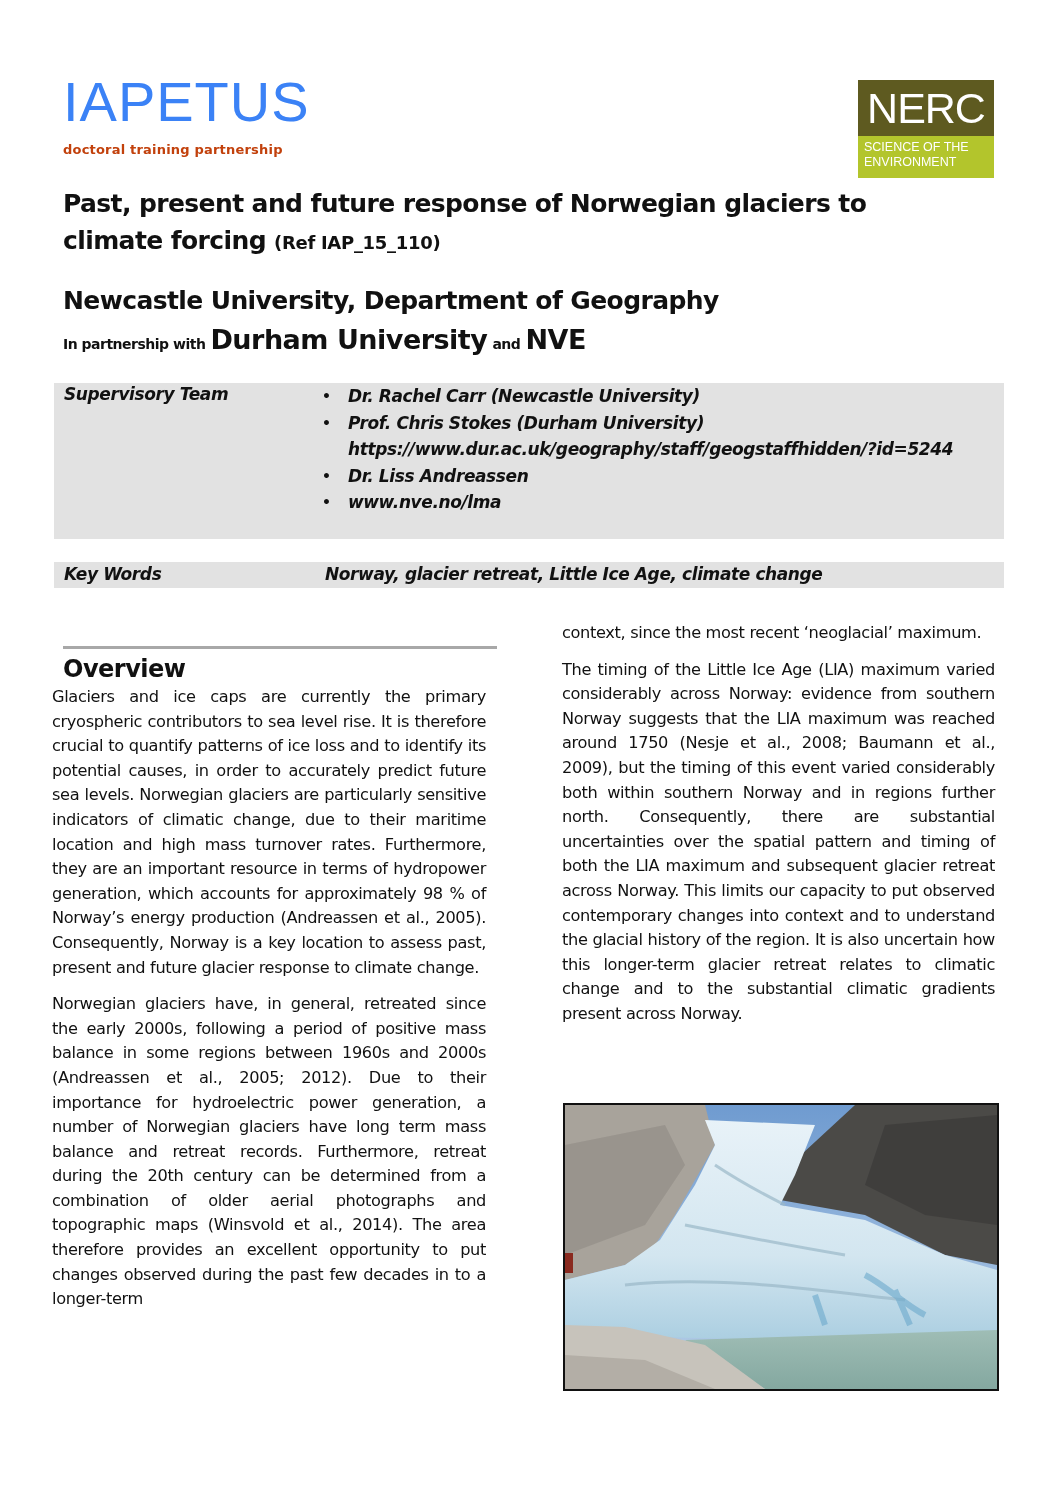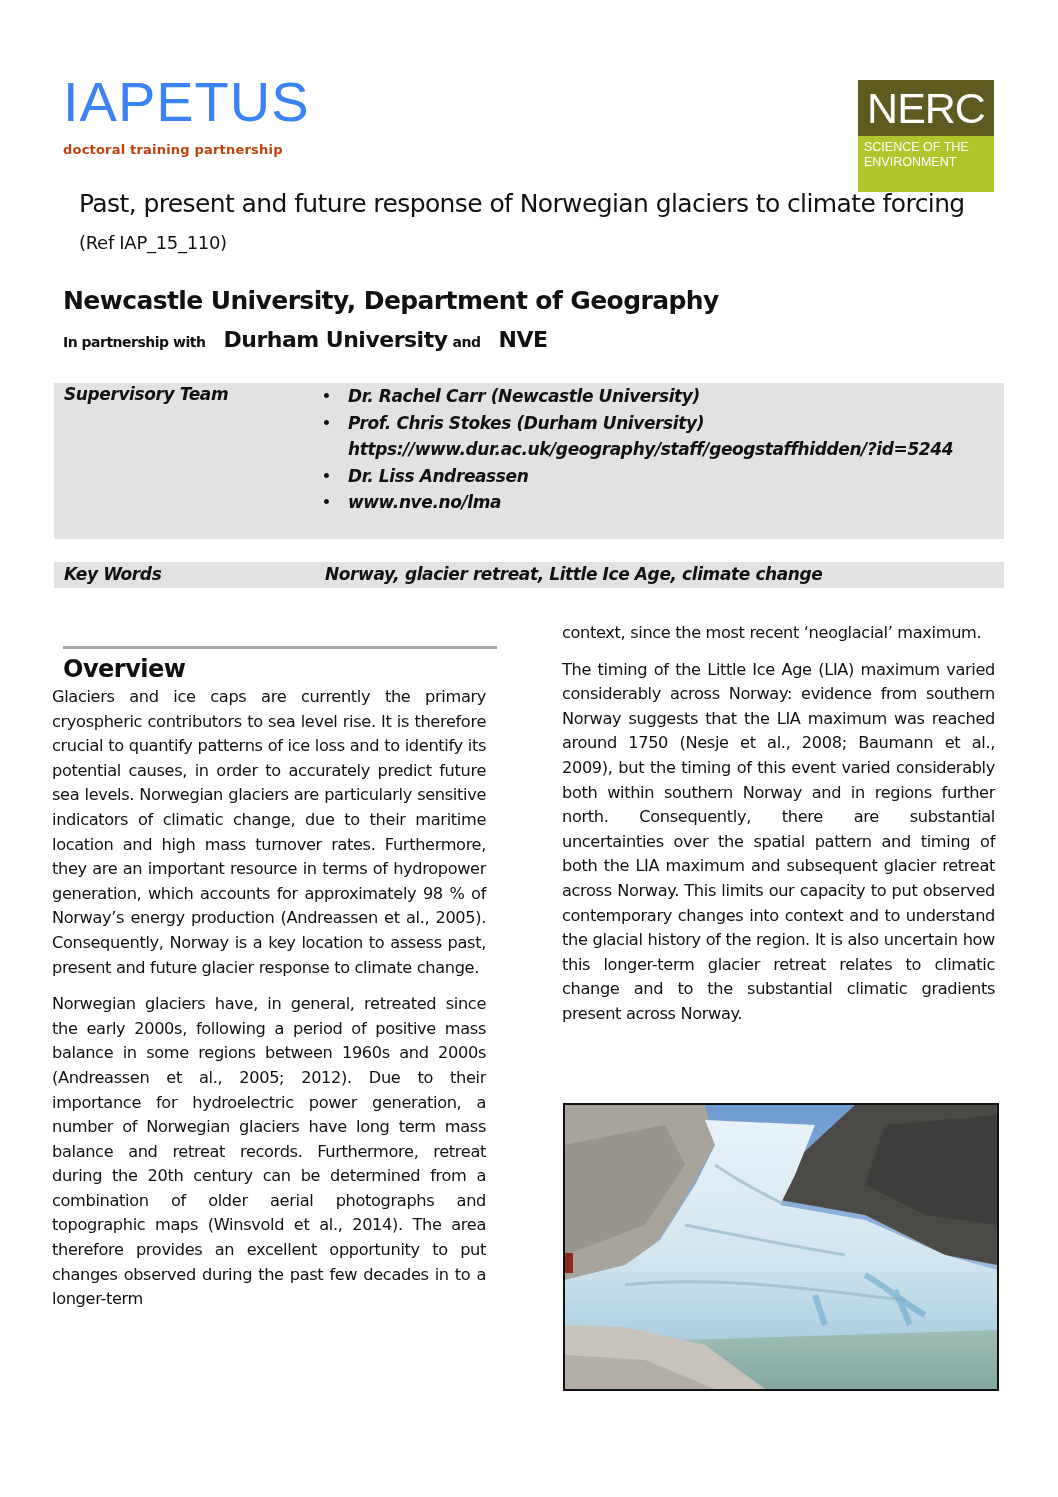--- a/index.html
+++ b/index.html
@@ -9,33 +9,33 @@
   
   .iapetus { position: absolute; left: 63px; top: 74px; }
   .iapetus-word { font-family: "Liberation Sans", sans-serif; font-size: 56px; color: #3b82f6;
                   letter-spacing: 1px; line-height: 56px; font-weight: normal; }
   .iapetus-sub { font-family: "DejaVu Sans", sans-serif; font-weight: bold; font-size: 13px; color: #c2410c;
                  margin-top: 12px; letter-spacing: 0.2px; }
 
   .nerc { position: absolute; left: 858px; top: 64px; width: 136px; height: 95px; margin-top: 16px; }
   .nerc-top { background: #5e5a20; height: 56px; display: flex; align-items: center; justify-content: center;
               color: #ffffff; font-family: "Liberation Sans", sans-serif; font-size: 43px; letter-spacing: -1px; }
-  .nerc-bottom { background: #b3c52c; height: 56px; color: #ffffff; font-family: "Liberation Sans", sans-serif;
+  .nerc-bottom { background: #b3c52c; height: 42px; color: #ffffff; font-family: "Liberation Sans", sans-serif;
                  font-size: 12.5px; line-height: 15px; padding: 4px 0 0 6px; box-sizing: border-box; }
 
   
   .title { position: absolute; left: 63px; top: 185px; width: 900px; font-family: "DejaVu Sans", sans-serif;
-           font-weight: normal; font-size: 25px; line-height: 37px; letter-spacing: -0.6px; margin-left: 16px; }
+           font-weight: bold; font-size: 25px; line-height: 37px; letter-spacing: -0.6px; }
   .title .ref { font-size: 18px; letter-spacing: -0.3px; }
   .inst { position: absolute; left: 63px; top: 283px; font-family: "DejaVu Sans", sans-serif; font-weight: bold;
           font-size: 25px; letter-spacing: -0.6px; line-height: 36px; }
   .partner { position: absolute; left: 63px; top: 322px; font-family: "DejaVu Sans", sans-serif; font-weight: bold;
              letter-spacing: -0.5px; line-height: 36px; }
   .partner .small { font-size: 14px; }
-  .partner .big { font-size: 22px; margin-left: 13px; }
+  .partner .big { font-size: 27px; }
 
   
   .info { position: absolute; left: 54px; width: 950px; background: #e2e2e2;
           font-family: "DejaVu Sans", sans-serif; font-weight: bold; font-size: 17px; letter-spacing: -0.4px; font-style: italic; }
   .info.sup { top: 383px; height: 156px; }
   .info.kw { top: 562px; height: 26px; }
   .info .lbl { position: absolute; left: 10px; top: 0; line-height: 22px; }
   .sup .lbl { top: 0px; }
   .sup ul { position: absolute; left: 265px; top: 0; margin: 0; padding: 0; list-style: none; }
   .sup li { position: relative; padding-left: 29px; line-height: 26.5px; }

